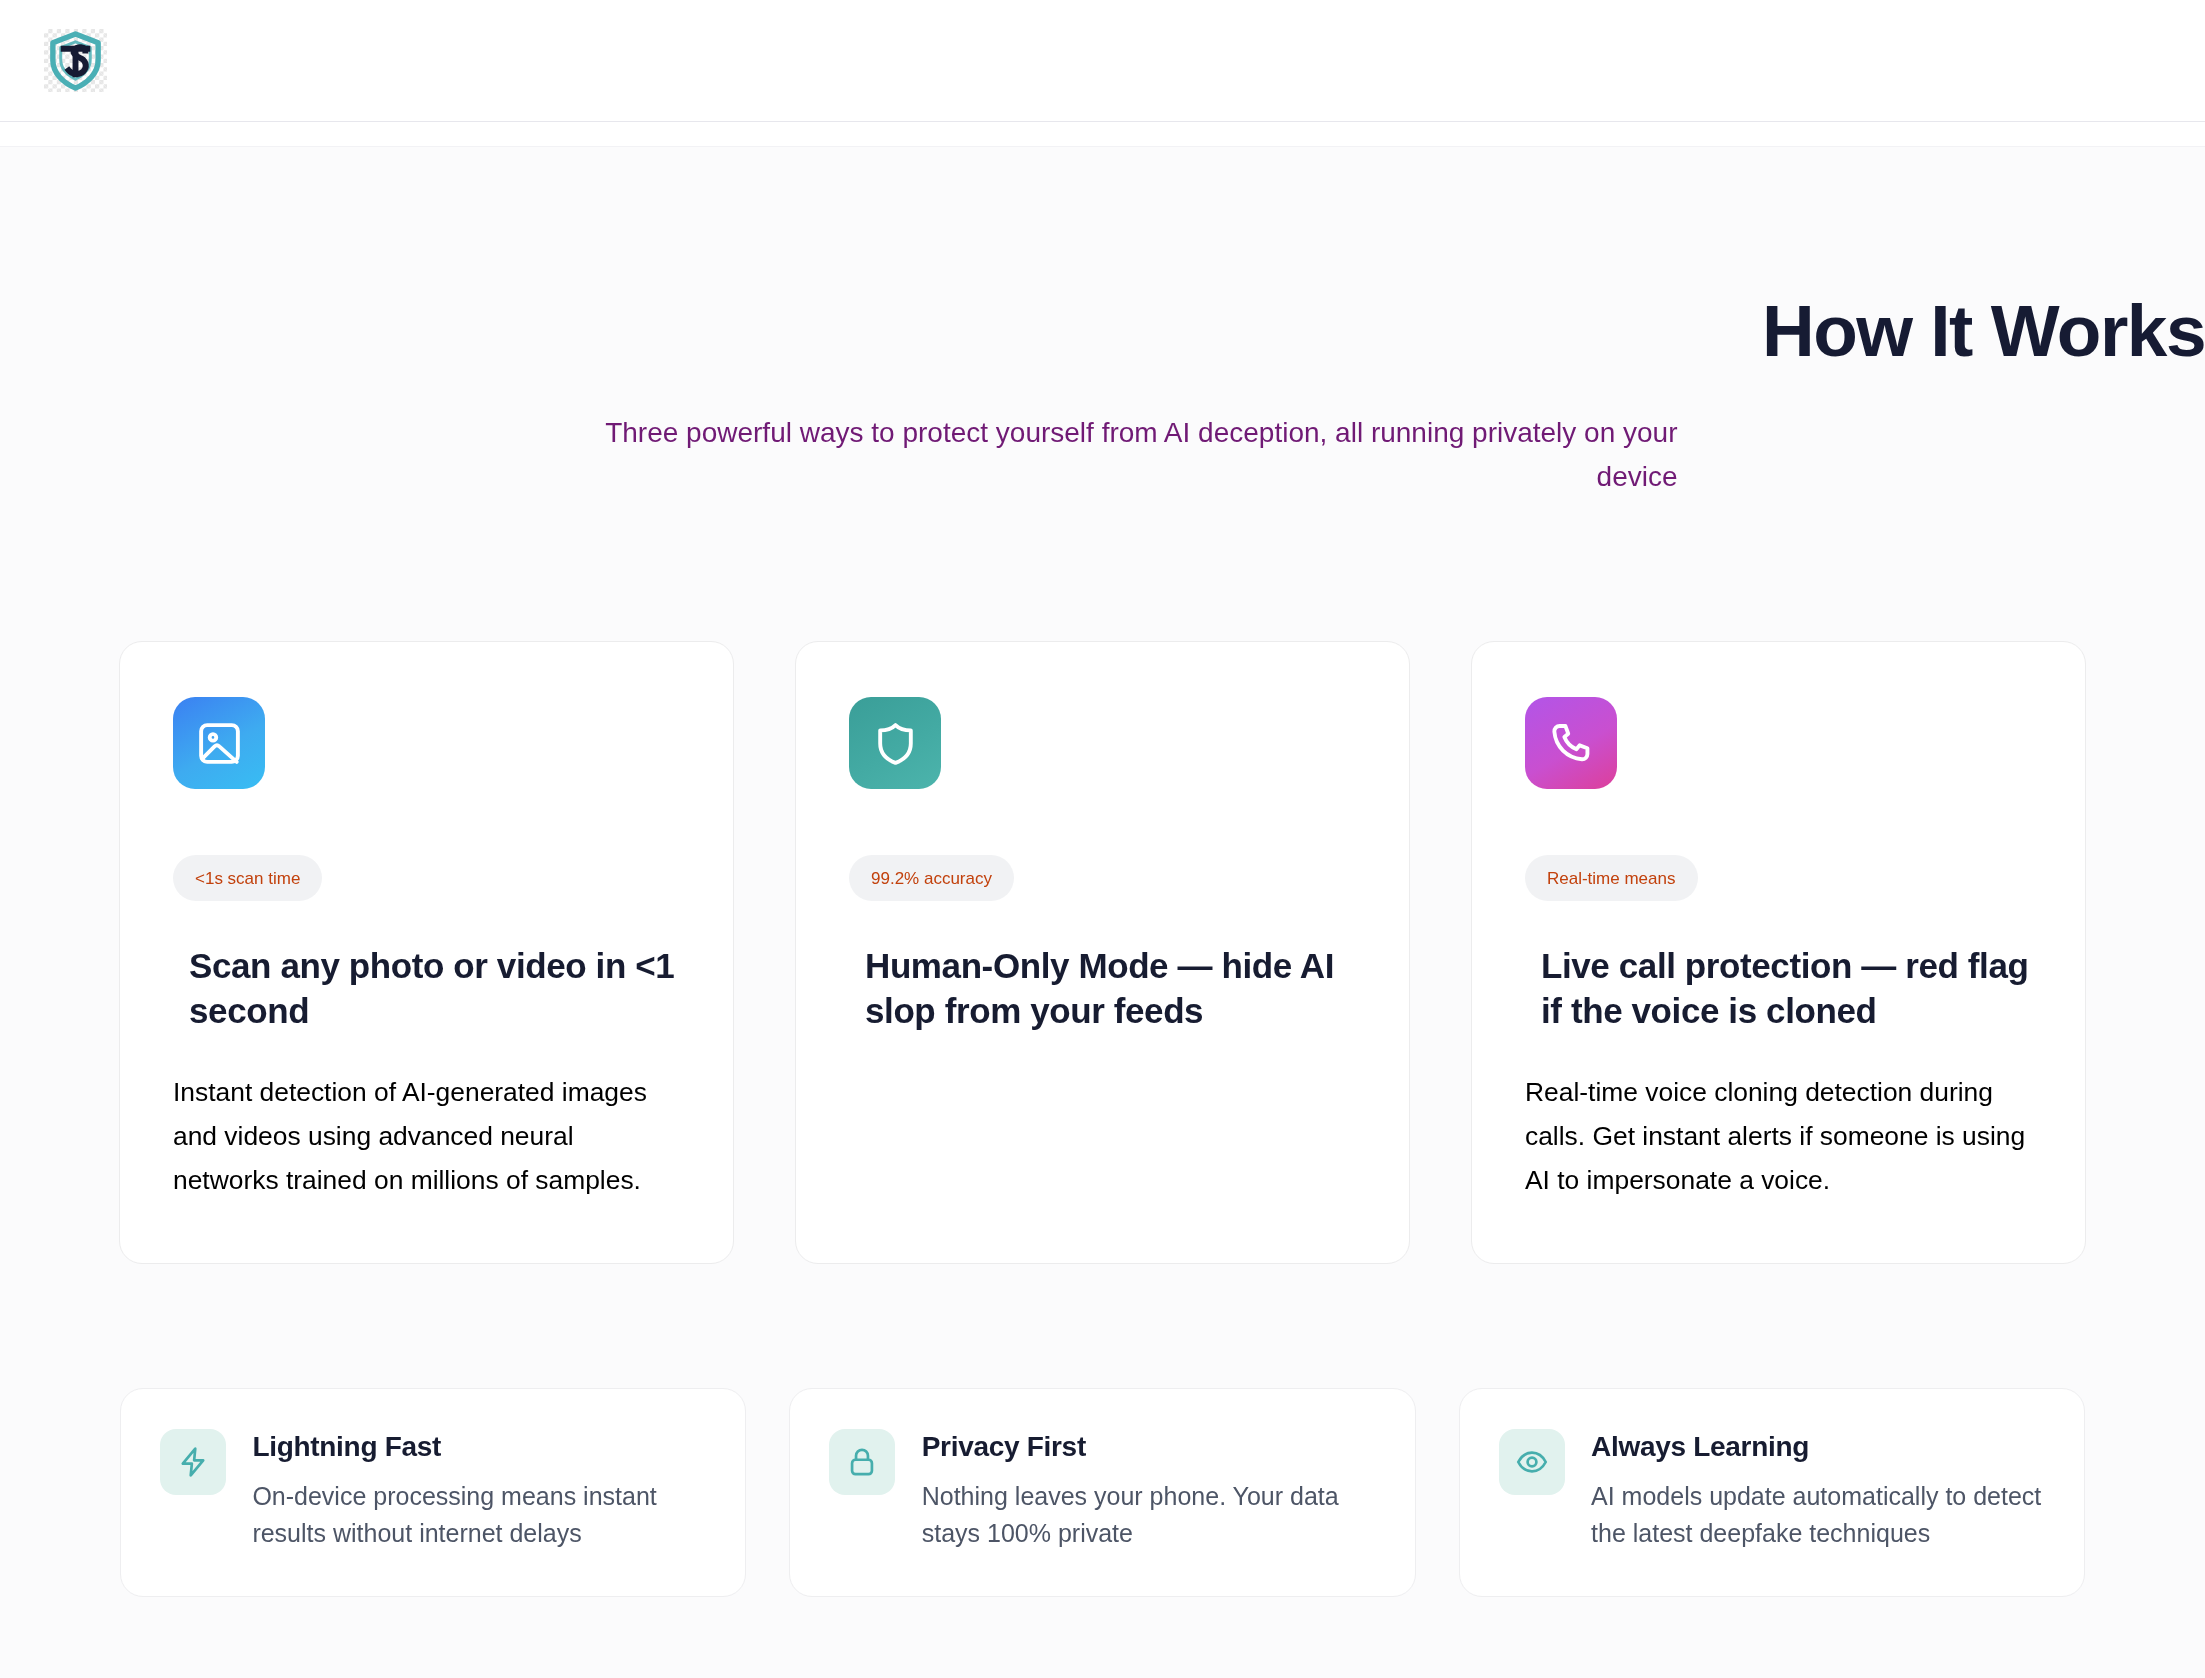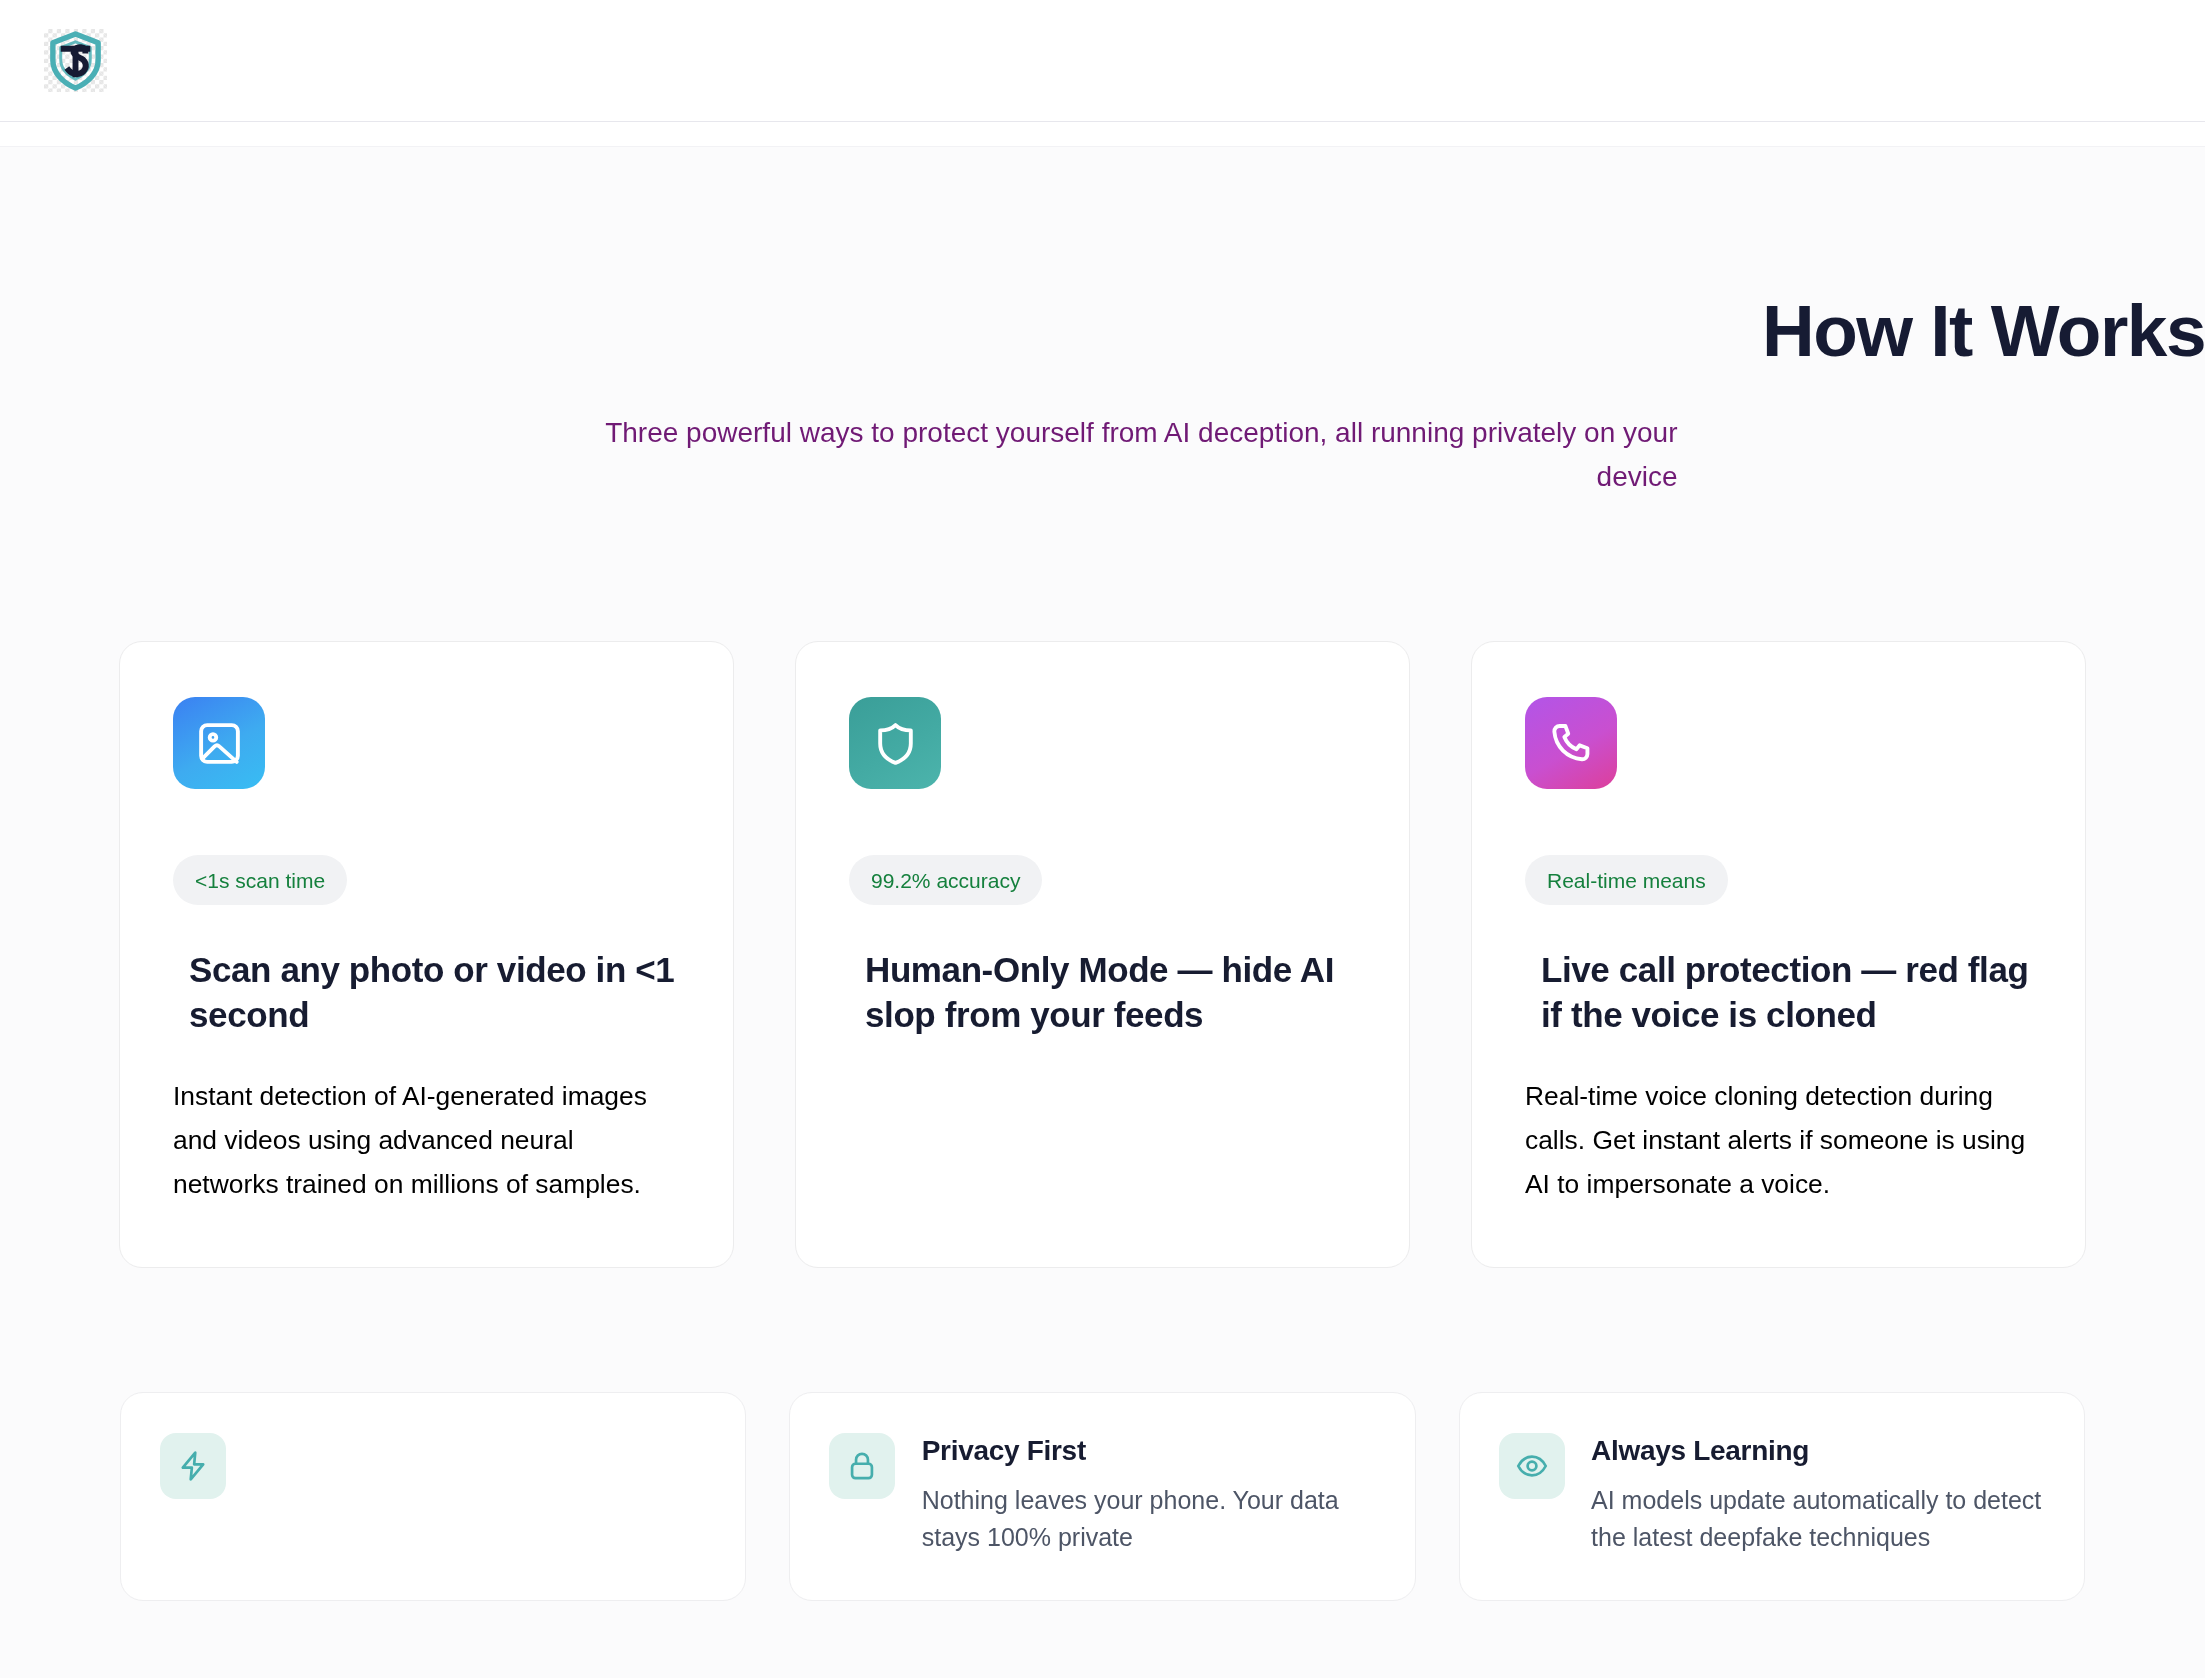--- a/index.html
+++ b/index.html
@@ -88,22 +88,22 @@
     margin-bottom:66px;
   }
   .tile svg{width:49px;height:49px;display:block;}
   .tile-blue{background:linear-gradient(150deg,#3b80f2 0%,#3eabf0 55%,#38bdf3 100%);}
   .tile-teal{background:linear-gradient(150deg,#3a9e98 0%,#43aaa3 55%,#4cb4ac 100%);}
   .tile-pink{background:linear-gradient(150deg,#b255e8 0%,#c94fd0 55%,#dd3f9a 100%);}
 
   .badge{
     display:inline-block;
     background:#f1f2f4;
-    color:#15803d;
-    font-size:21px;
+    color:#c2410c;
+    font-size:17px;
     line-height:1;
     padding:14.5px 22px;
     border-radius:851px;
     margin-bottom:43px;
   }
   .card-title{
     font-size:35px;
     line-height:1.28;
     font-weight:700;
     letter-spacing:-0.4px;
@@ -231,20 +231,24 @@
   <section class="features">
 
     <article class="feature">
       <div class="feature-tile">
         <span>
           <svg viewBox="0 0 24 24" fill="none" stroke="#46aead" stroke-width="1.9" stroke-linecap="round" stroke-linejoin="round" xmlns="http://www.w3.org/2000/svg">
             <path d="M13.6 2.6 L4.8 13.2 H11.2 L10.4 21.4 L19.2 10.8 H12.8 Z"></path>
           </svg>
         </span>
       </div>
+      <div class="feature-text">
+        <h3 class="feature-title">Lightning Fast</h3>
+        <p class="feature-desc">On-device processing means instant results without internet delays</p>
+      </div>
     </article>
 
     <article class="feature">
       <div class="feature-tile">
         <span>
           <svg viewBox="0 0 24 24" fill="none" stroke="#46aead" stroke-width="1.9" stroke-linecap="round" stroke-linejoin="round" xmlns="http://www.w3.org/2000/svg">
             <rect x="5" y="10.4" width="14" height="10.2" rx="2.4"></rect>
             <path d="M7.8 10.4 V7.6 C7.8 5.3 9.7 3.4 12 3.4 C14.3 3.4 16.2 5.3 16.2 7.6 V10.4"></path>
           </svg>
         </span>

